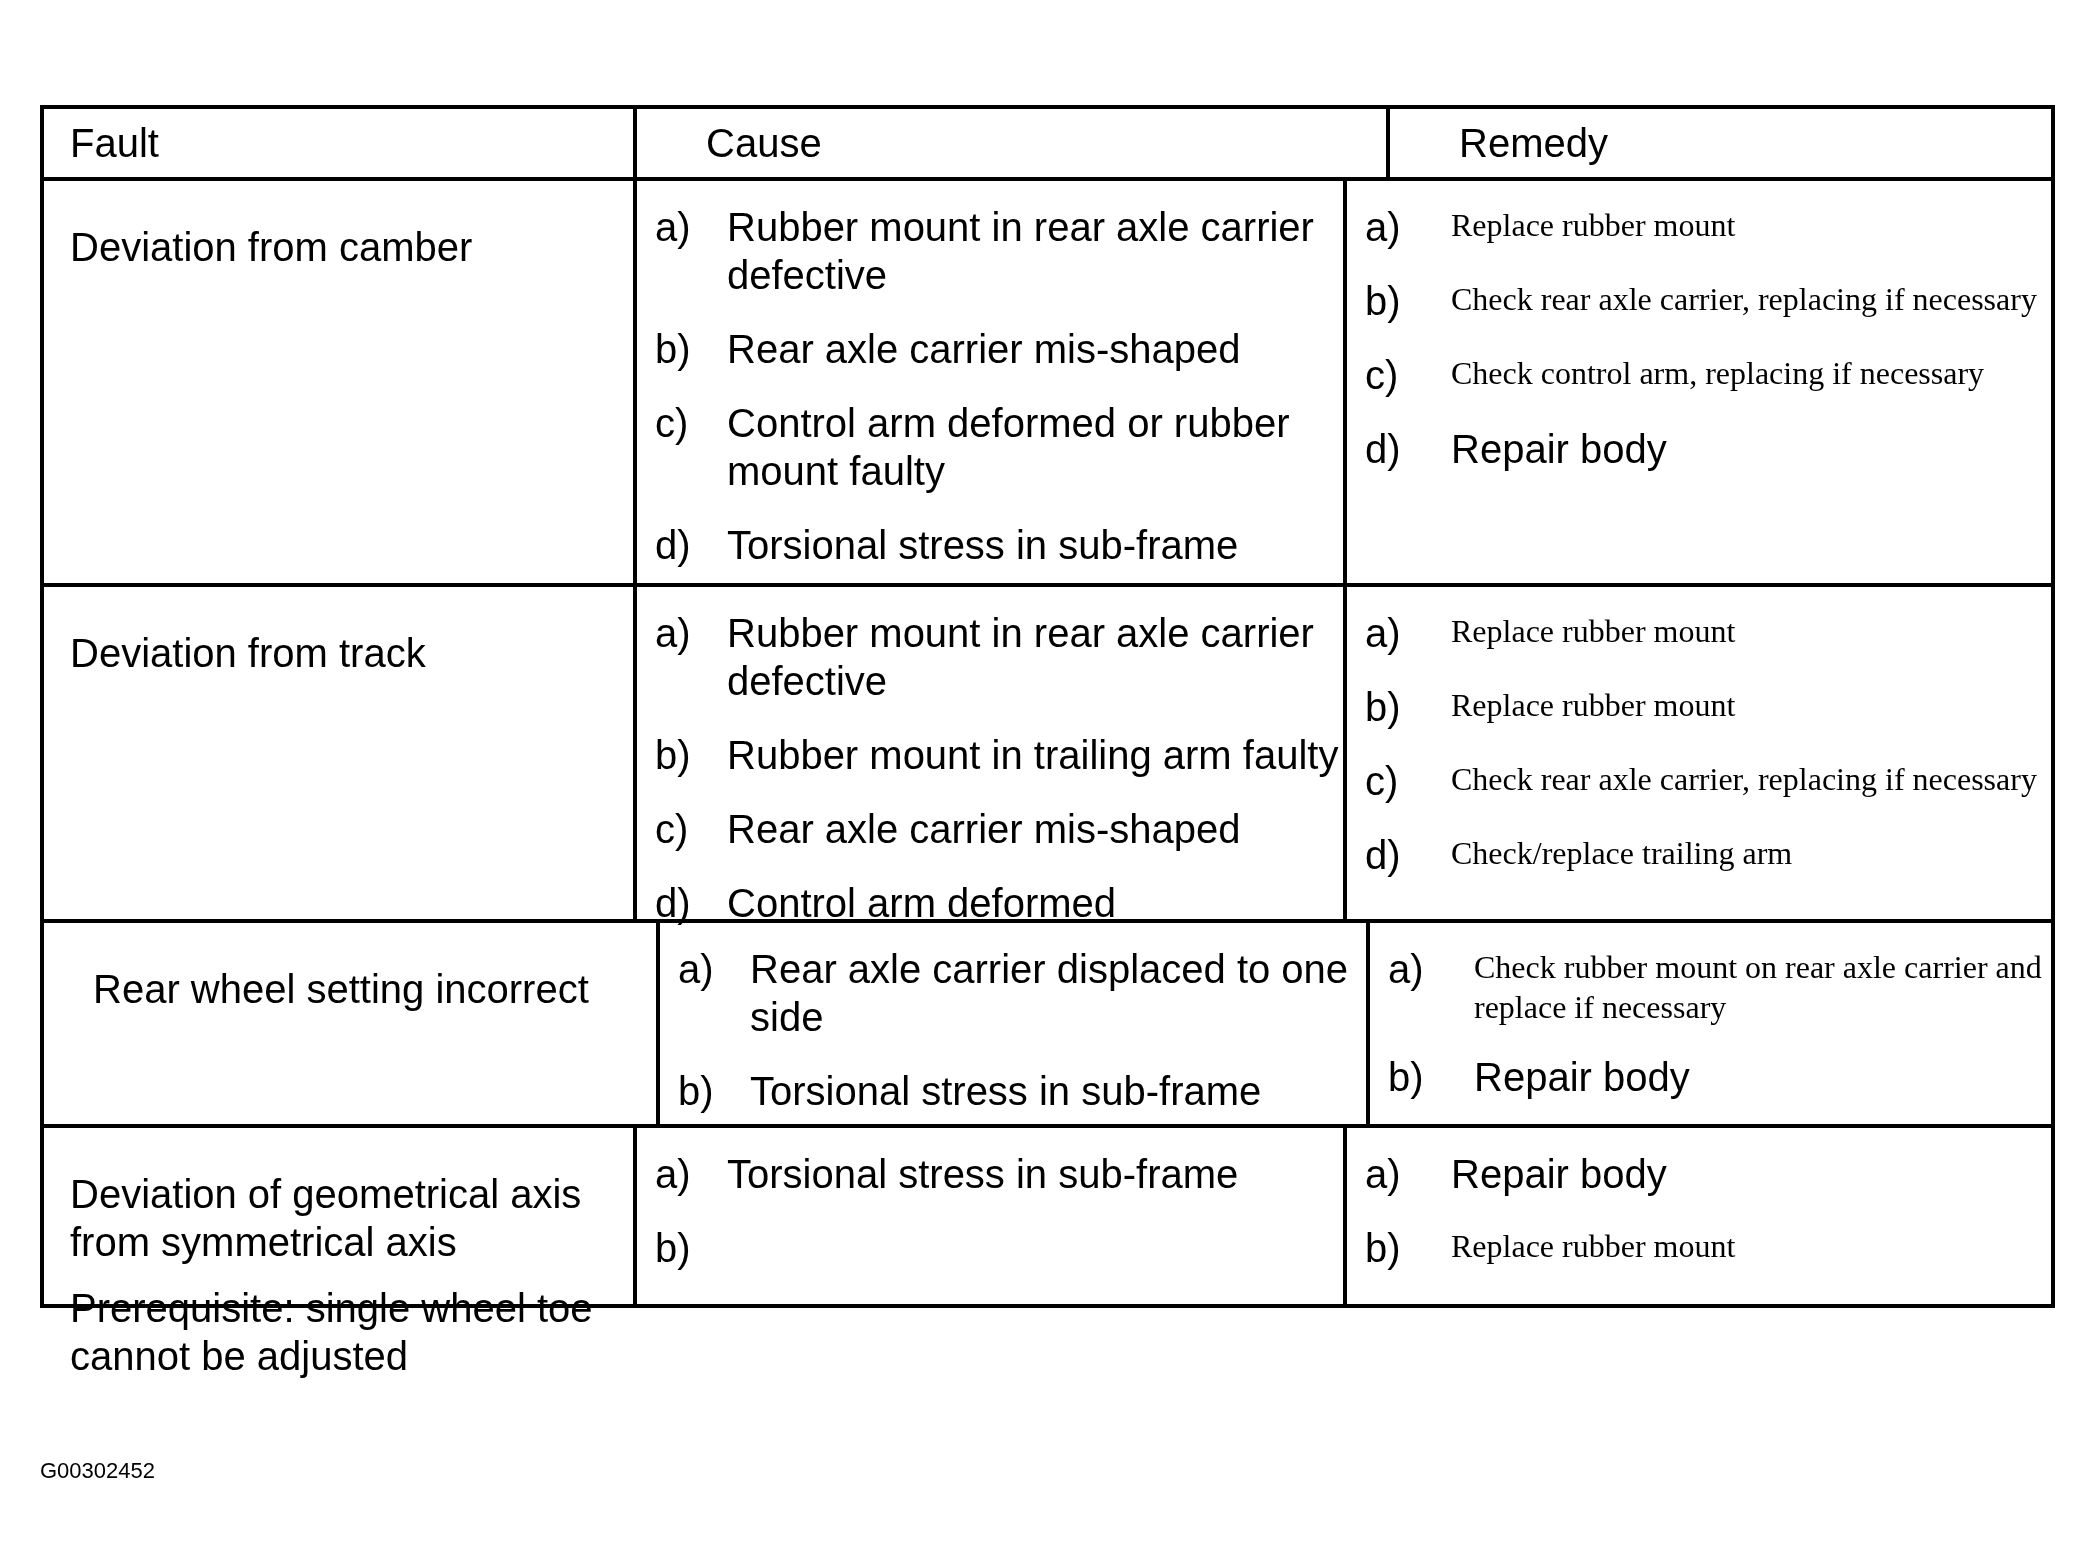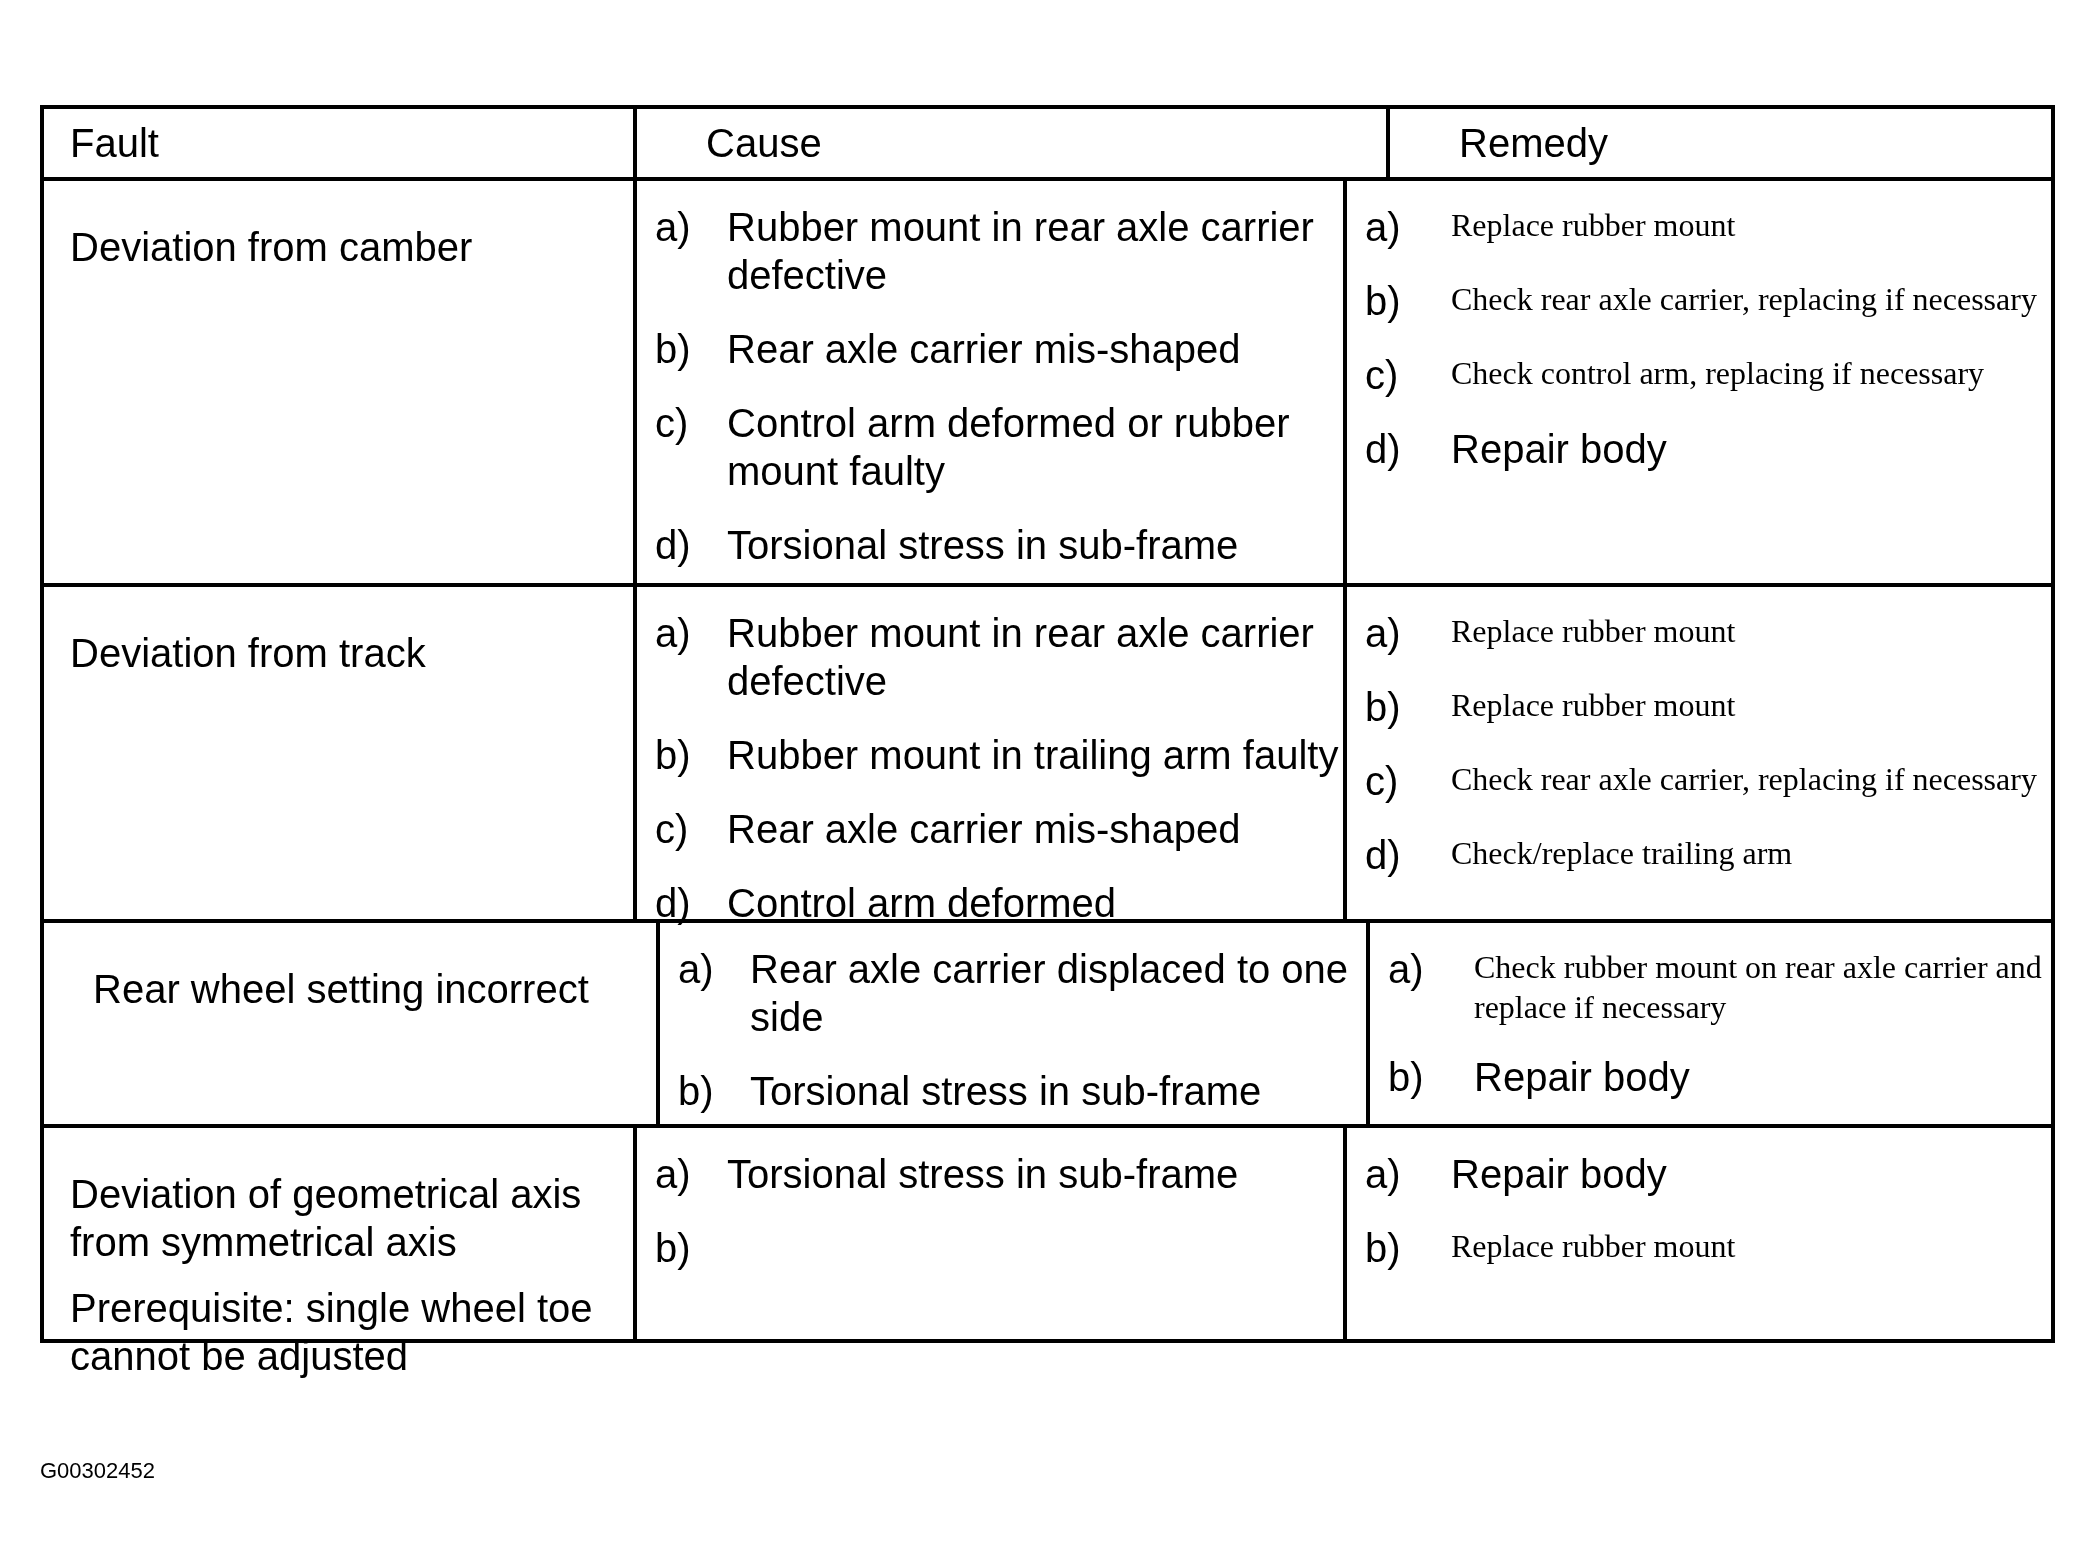--- a/index.html
+++ b/index.html
@@ -23,21 +23,21 @@
     .list { padding-top: 22px; }
     .item { display: flex; align-items: flex-start; margin-bottom: 26px; }
     .c2 .item .lbl { width: 90px; padding-left: 18px; font-size: 40px; line-height: 48px; flex: none; box-sizing: border-box; }
     .c2 .item .txt { font-size: 40px; line-height: 48px; }
     .c3 .item .lbl { width: 104px; padding-left: 18px; font-size: 40px; line-height: 48px; flex: none; box-sizing: border-box; }
     .c3 .item .txt.serif { font-family: Liberation Serif, serif; font-size: 32px; line-height: 40px; padding-top: 2px; }
     .c3 .item .txt.sans { font-family: "Liberation Sans", sans-serif; font-size: 40px; line-height: 48px; }
     .r1 { height: 406px; }
     .r2 { height: 336px; }
     .r3 { height: 205px; padding-left: 23px; }
-    .r4 { height: 215px; }
+    .r4 { height: 180px; }
     .figure-id {
       position: absolute; left: 40px; top: 1458px;
       font-family: "Liberation Sans", sans-serif; font-size: 22px;
     }
   </style>
 </head>
 <body>
 
 <div class="table">
   <div class="row header">

